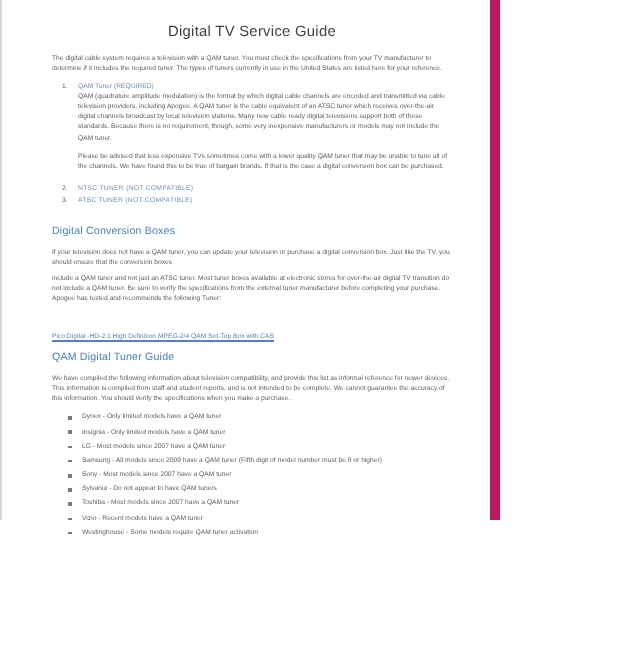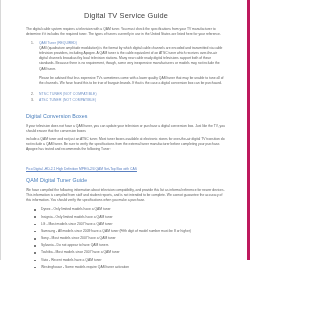--- a/index.html
+++ b/index.html
@@ -13,21 +13,21 @@
     font-family: "Liberation Sans", sans-serif;
     overflow: hidden;
   }
   .page {
     position: relative;
     width: 250px;
     height: 260px;
     background: #ffffff;
     box-sizing: border-box;
     border-left: 1px solid #d8d8d8;
-    border-right: 3px solid #be185d;
+    border-right: 5px solid #be185d;
   }
   .content {
     position: absolute;
     left: 25px;
     top: 11px;
     width: 200px;
   }
   .doc-title {
     text-align: center;
     font-size: 7.4px;

